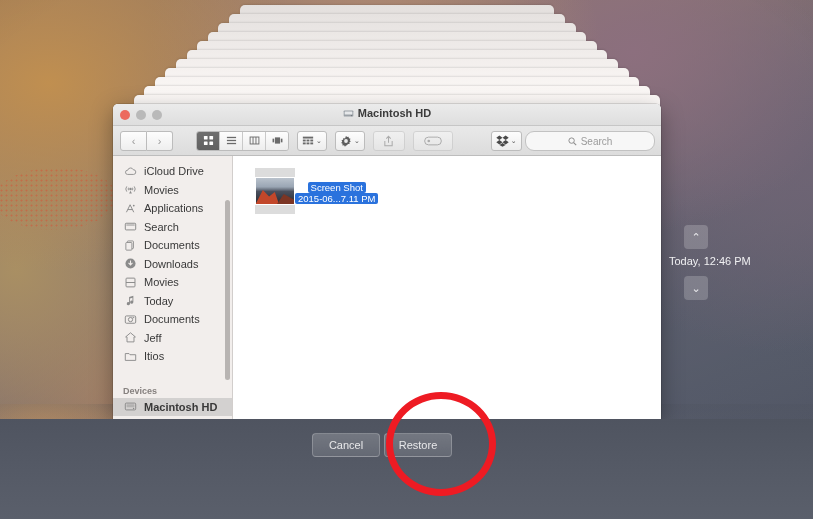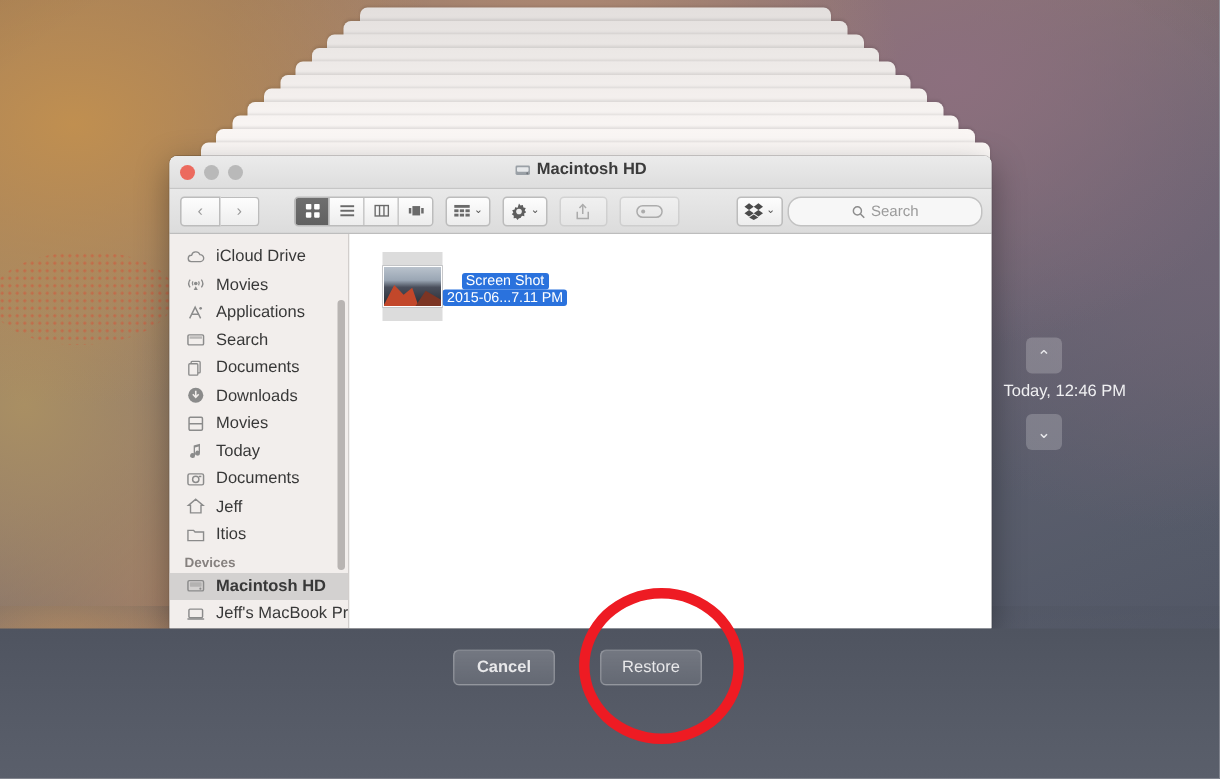--- a/index.html
+++ b/index.html
@@ -162,21 +162,21 @@
     height: 18.5px; padding-left: 10px;
     font-size: 11px; color: #383838;
     white-space: nowrap;
   }
   .sb-item.selected {
     background: #d3d1d0;
     font-weight: bold;
   }
   .sb-head {
     font-size: 9px; font-weight: bold; color: #86817f;
-    padding-left: 10px; height: 16px; line-height: 18px;
+    padding-left: 10px; height: 16px; line-height: 18px; margin-top: 16px;
   }
   .sb-ico { width: 14px; height: 14px; flex: 0 0 14px; display:flex; align-items:center; justify-content:center; }
   .sb-scroll {
     position: absolute; right: 2px; top: 44px;
     width: 5px; height: 180px;
     background: #b8b4b2; border-radius: 3px;
   }
 
   .content {
     position: relative;
@@ -229,22 +229,22 @@
   }
   .tm-btn {
     position: absolute; top: 433px;
     height: 22px; width: 66px;
     background: linear-gradient(180deg, rgba(255,255,255,0.20), rgba(255,255,255,0.10));
     border: 1px solid rgba(255,255,255,0.22);
     border-radius: 4px;
     color: #e8e8ea; font-size: 11px;
     display: flex; align-items: center; justify-content: center;
   }
-  #cancel-btn  { left: 302px; font-weight: bold; }
-  #restore-btn { left: 400px; }
+  #cancel-btn  { left: 312px; }
+  #restore-btn { left: 384px; }
 
   
   .tl-arrow {
     position: absolute; left: 684px;
     width: 24px; height: 24px;
     background: rgba(255,255,255,0.20);
     border-radius: 4px;
     display: flex; align-items: center; justify-content: center;
     color: #e9e9ec; font-size: 11px;
   }

